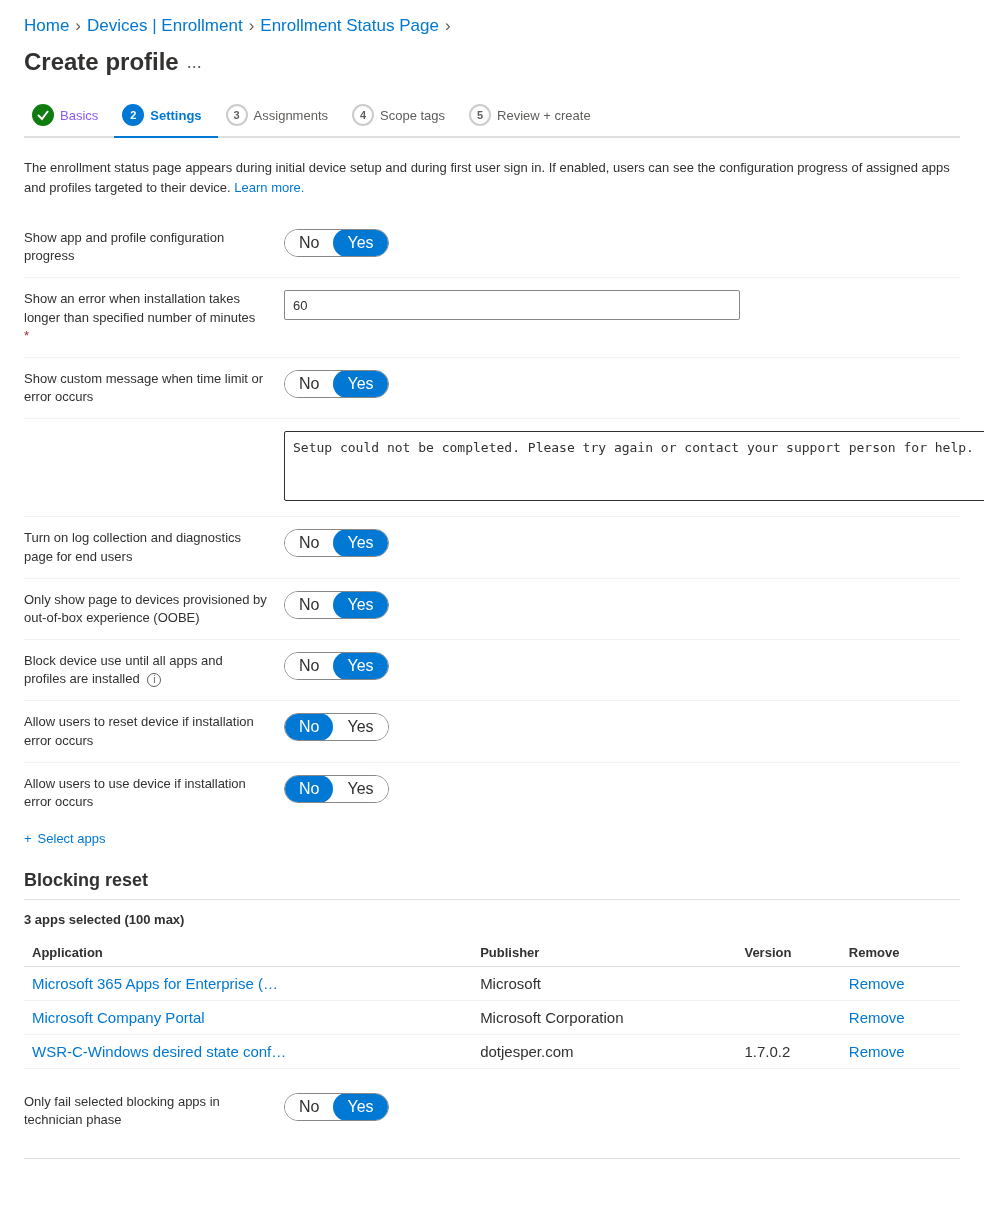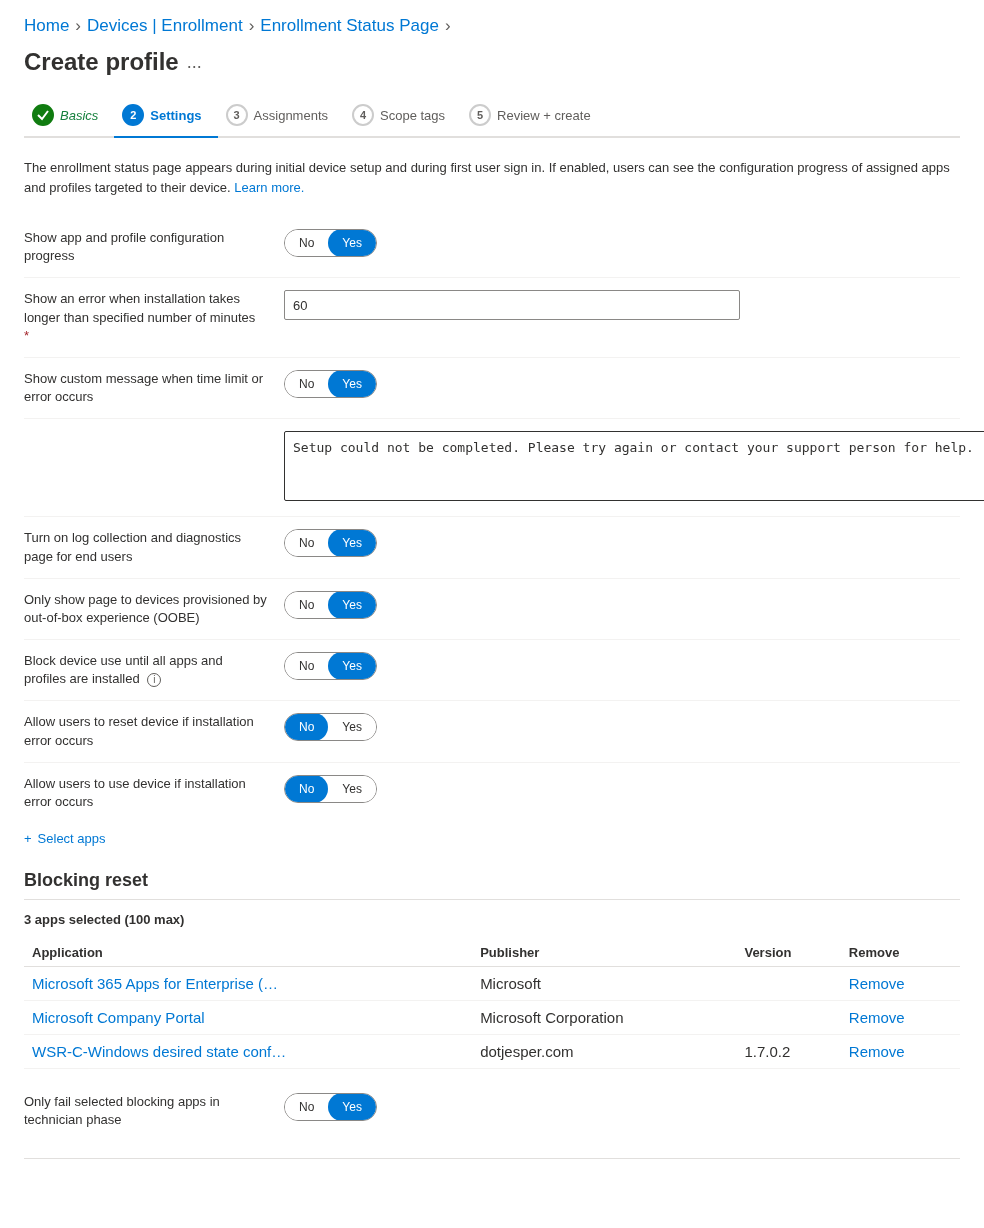--- a/index.html
+++ b/index.html
@@ -18,37 +18,37 @@
 
     
     .wizard-steps { display: flex; align-items: center; gap: 0; border-bottom: 2px solid #e1dfdd; margin-bottom: 20px; padding-bottom: 0; }
     .step { display: flex; align-items: center; gap: 6px; padding: 8px 16px 10px 8px; cursor: pointer; position: relative; white-space: nowrap; }
     .step.active { border-bottom: 2px solid #0078d4; margin-bottom: -2px; }
     .step .step-circle { width: 22px; height: 22px; border-radius: 50%; display: flex; align-items: center; justify-content: center; font-size: 11px; font-weight: 600; border: 2px solid #ccc; color: #605e5c; }
     .step.completed .step-circle { background: #107c10; border-color: #107c10; color: #fff; }
     .step.active .step-circle { background: #0078d4; border-color: #0078d4; color: #fff; }
     .step .step-label { font-size: 13px; color: #605e5c; }
     .step.active .step-label { color: #0078d4; font-weight: 600; }
-    .step.completed .step-label { color: #15803d; font-style: italic; }
+    .step.completed .step-label { color: #8b5cf6; }
 
     
     .description { font-size: 13px; color: #323130; margin-bottom: 20px; line-height: 1.5; }
     .description a { color: #0078d4; text-decoration: none; }
 
     
     .form-section { margin-bottom: 0; }
     .form-row { display: flex; align-items: flex-start; padding: 12px 0; border-bottom: 1px solid #f3f2f1; }
     .form-row:last-child { border-bottom: none; }
     .form-label { width: 260px; min-width: 260px; font-size: 13px; color: #323130; padding-right: 16px; line-height: 1.4; }
     .form-label .required { color: #a4262c; }
     .form-control { flex: 1; }
 
     
     .toggle-group { display: inline-flex; align-items: center; border: 1px solid #8a8886; border-radius: 20px; overflow: hidden; height: 28px; }
-    .toggle-option { padding: 4px 14px; font-size: 12px; cursor: pointer; color: #323130; background: #fff; border: none; height: 28px; display: flex; align-items: center; }
+    .toggle-option { padding: 4px 14px; font-size: 16px; cursor: pointer; color: #323130; background: #fff; border: none; height: 28px; display: flex; align-items: center; }
     .toggle-option.active-no { background: #0078d4; color: #fff; border-radius: 20px; }
     .toggle-option.active-yes { background: #0078d4; color: #fff; border-radius: 20px; }
     .toggle-option.active-selected { background: #0078d4; color: #fff; border-radius: 20px; }
 
     
     .text-input { width: 456px; height: 30px; border: 1px solid #8a8886; border-radius: 2px; padding: 4px 8px; font-size: 13px; color: #323130; }
 
     
     .text-area { width: 735px; height: 70px; border: 1px solid #323130; border-radius: 2px; padding: 8px; font-size: 13px; color: #323130; resize: vertical; }
 

